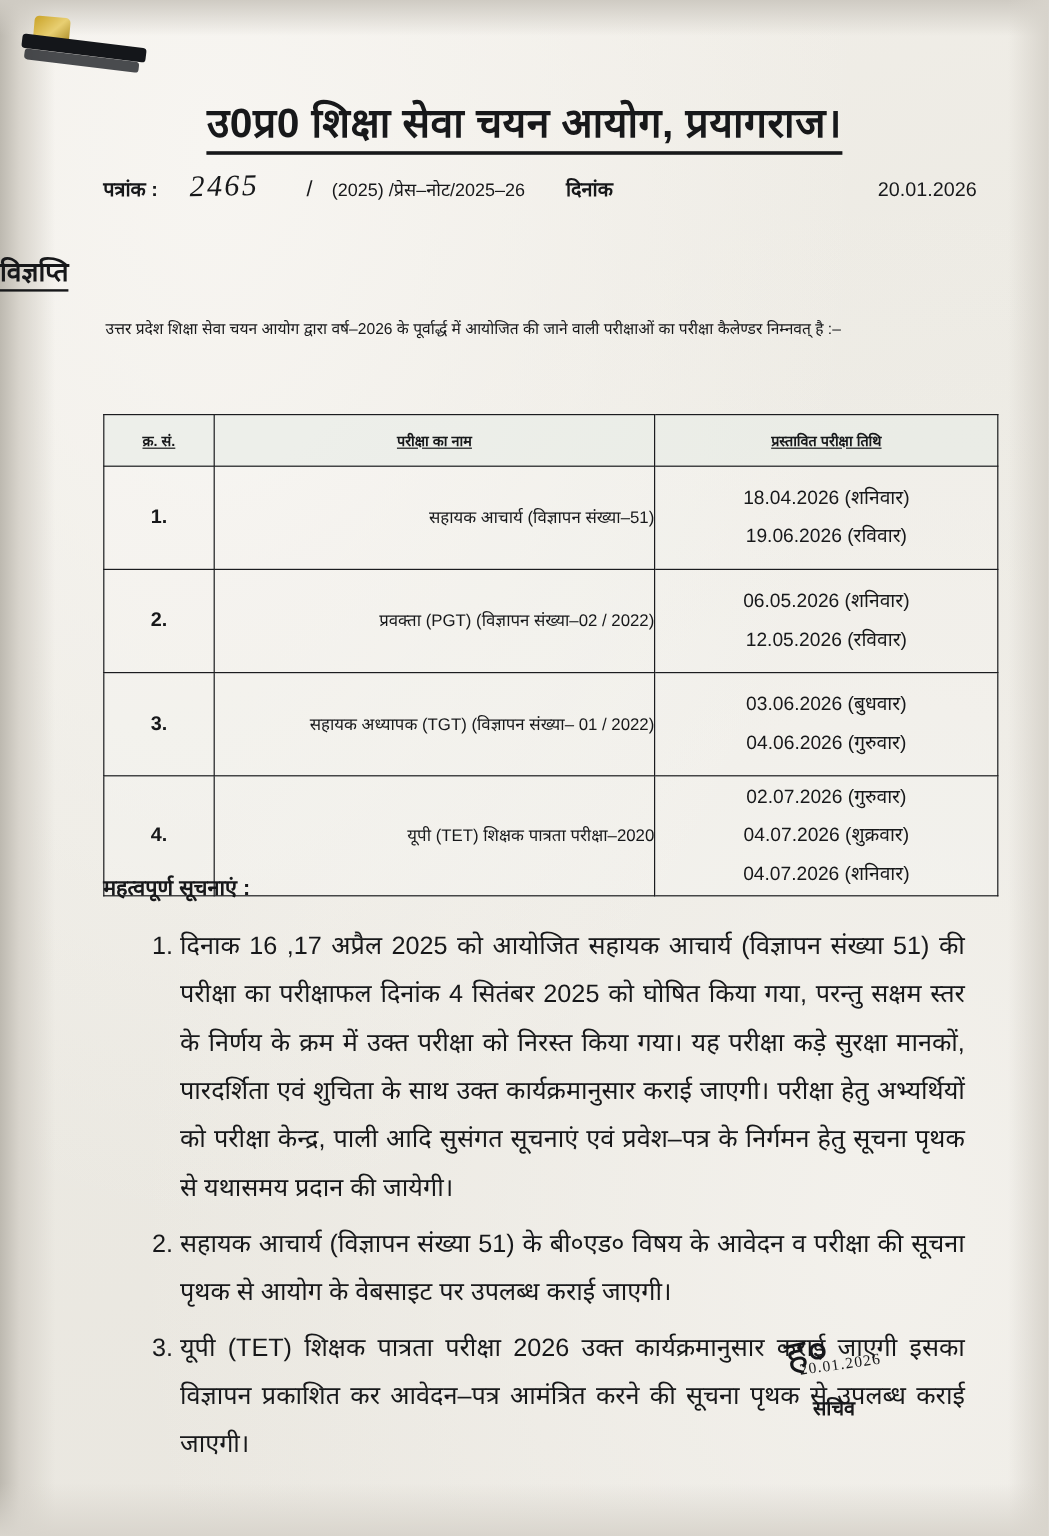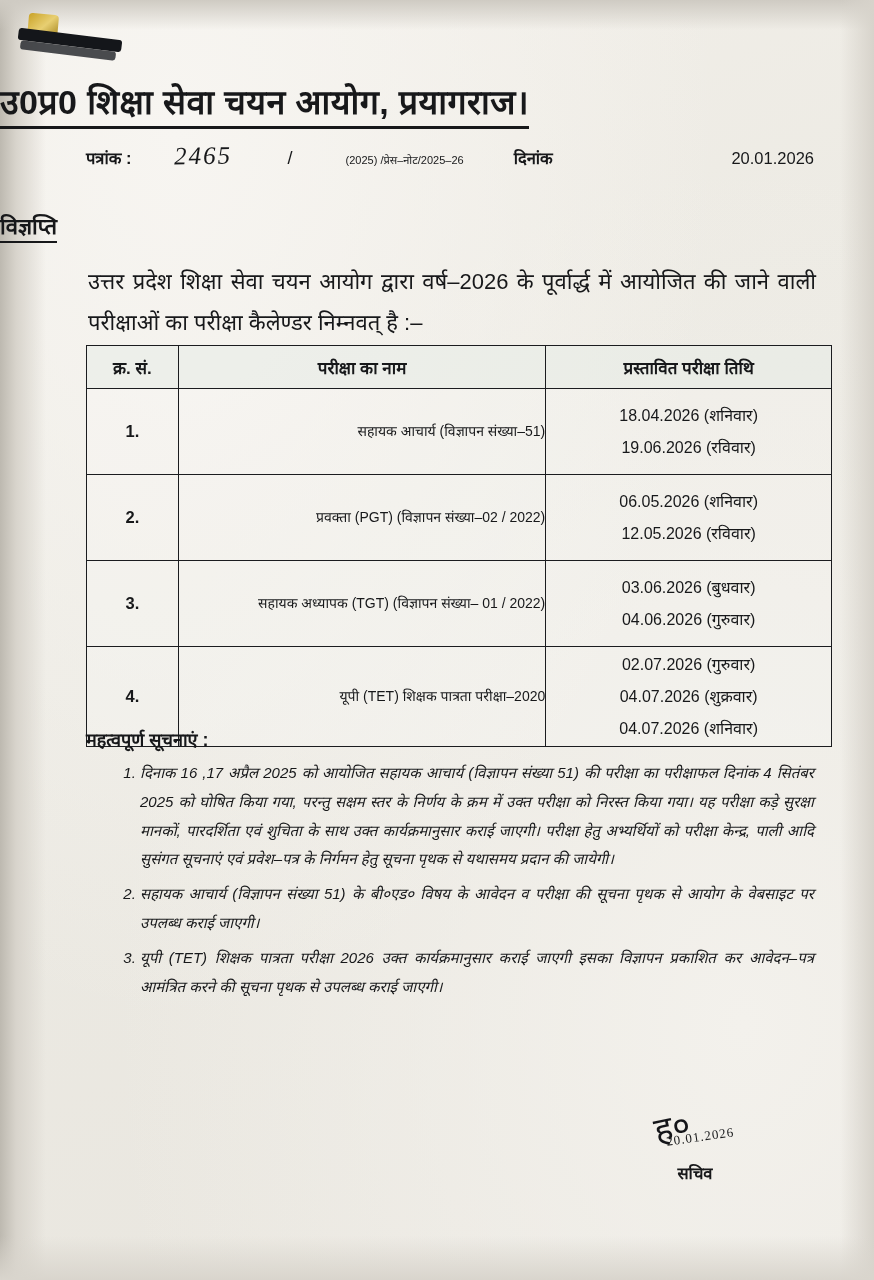--- a/index.html
+++ b/index.html
@@ -62,95 +62,96 @@
   .clip .gold {
     position: absolute; left: 10px; top: 4px; width: 30px; height: 26px;
     background: linear-gradient(135deg, #c9a227 0%, #e8cf72 50%, #9d7c14 100%);
     border-radius: 4px 4px 2px 2px;
     transform: rotate(5deg);
   }
 
   .title {
     position: absolute;
     left: 0; right: 0; top: 78px;
+    text-align: center;
     font-size: 34px;
     font-weight: 700;
     letter-spacing: .4px;
     font-family: "Liberation Sans", sans-serif;
   }
   .title .under {
     display: inline-block;
     border-bottom: 3px solid #17181a;
     padding-bottom: 2px;
   }
 
   .meta-row {
     position: absolute;
     left: 86px; right: 60px; top: 142px;
     height: 30px;
     display: flex;
     align-items: baseline;
     font-size: 16.5px;
-    gap: 16px;
   }
   .meta-label { font-weight: 600; }
   .meta-number {
     font-family: "Liberation Serif", serif;
     font-size: 25px;
     font-style: italic;
     margin-left: 26px;
     letter-spacing: 2px;
     transform: rotate(-1.2deg);
     display: inline-block;
   }
   .meta-slash { margin-left: 40px; font-size: 18px; }
-  .meta-series { margin-left: 37px; font-size: 11px; }
+  .meta-series { margin-left: 16px; font-size: 15px; }
   .meta-date-label { margin-left: 34px; font-size: 16.5px; font-weight: 600; }
   .meta-date-value { margin-left: auto; font-size: 16.5px; }
 
   .vigyapti {
     position: absolute;
     left: 0; right: 0; top: 210px;
     text-align: left;
     font-size: 22px;
     font-weight: 700;
   }
   .vigyapti span {
     border-bottom: 2px solid #17181a;
     padding-bottom: 2px;
   }
 
   .intro {
     position: absolute;
     left: 88px;
     right: 58px;
     top: 262px;
-    font-size: 22px;
+    font-size: 13px;
     line-height: 1.85;
     text-align: justify;
     text-justify: inter-word;
   }
 
   table.cal {
     position: absolute;
     left: 86px;
     top: 345px;
     width: 746px;
     border-collapse: collapse;
     background: rgba(255,255,255,0.18);
   }
   table.cal th, table.cal td {
     border: 1.6px solid #1b1c1f;
     padding: 0;
   }
   table.cal th {
-    font-size: 17px;
+    font-size: 12px;
     font-weight: 700;
     height: 42px;
     background: rgba(226,232,226,0.45);
+    text-decoration: underline;
   }
   .col-sn { width: 92px; }
   .col-name { width: 368px; }
   .col-date { width: 286px; }
 
   td.sn {
     text-align: center;
     font-size: 16.5px;
     font-weight: 700;
     vertical-align: middle;
@@ -176,25 +177,24 @@
     left: 86px;
     top: 727px;
     font-size: 18px;
     font-weight: 700;
   }
   ol.notes {
     position: absolute;
     left: 104px;
     right: 58px;
     top: 757px;
-    margin: 2px;
+    margin: 12px;
     padding-left: 34px;
-    font-size: 15px;
+    font-size: 21px;
     line-height: 1.92;
-    font-style: italic;
   }
   ol.notes li {
     margin-bottom: 6px;
     text-align: justify;
     text-justify: inter-word;
   }
 
   .sign-block {
     position: absolute;
     right: 104px;

